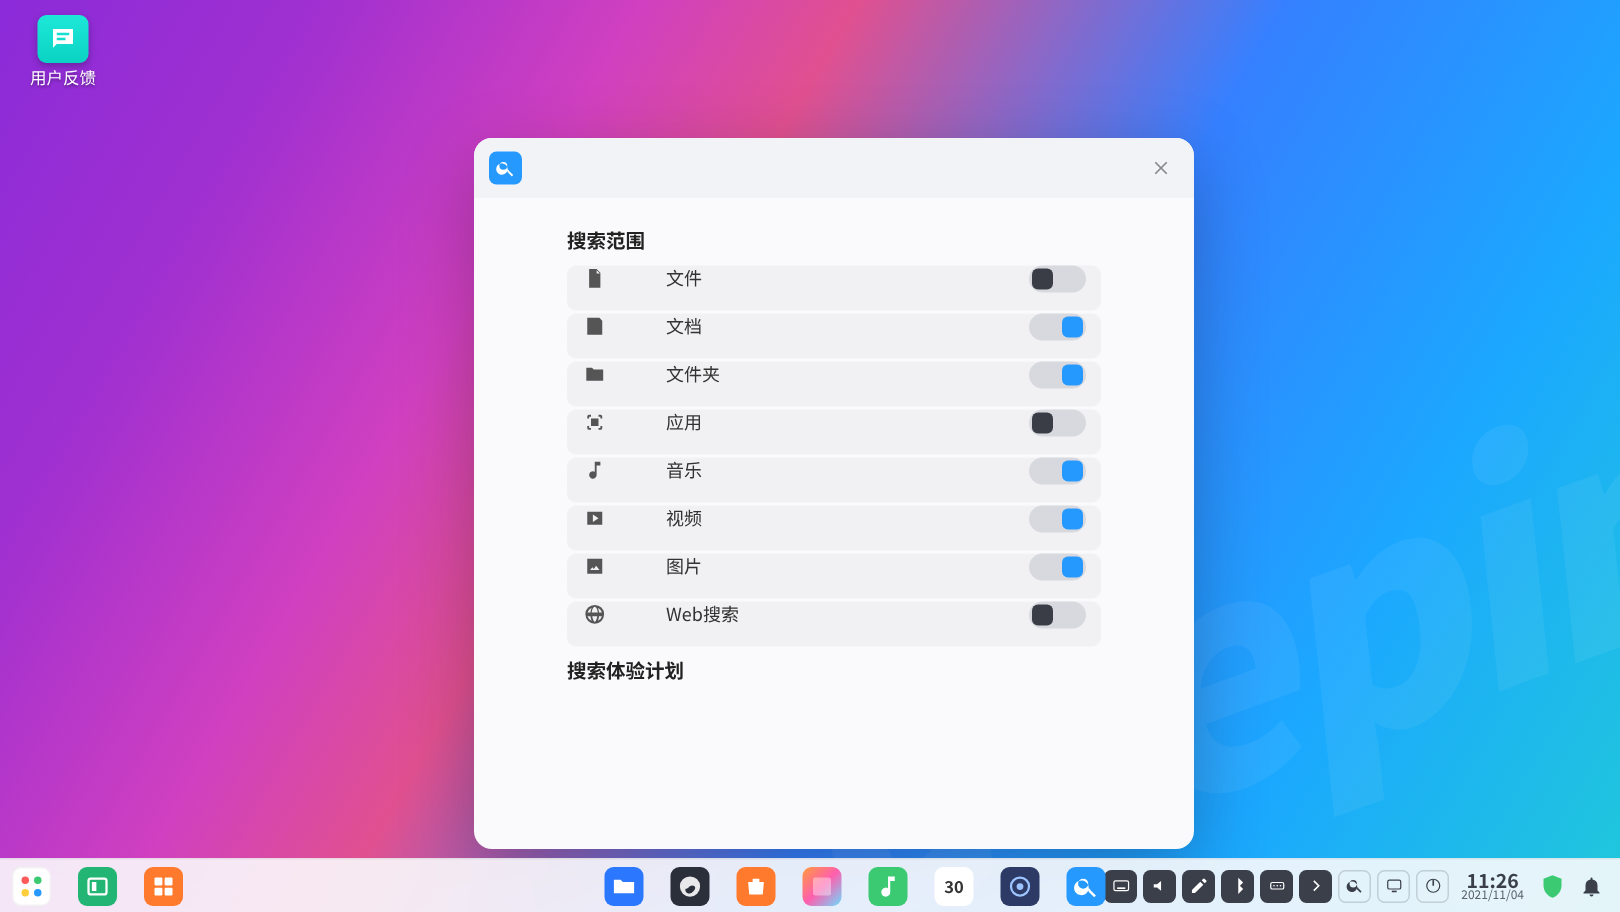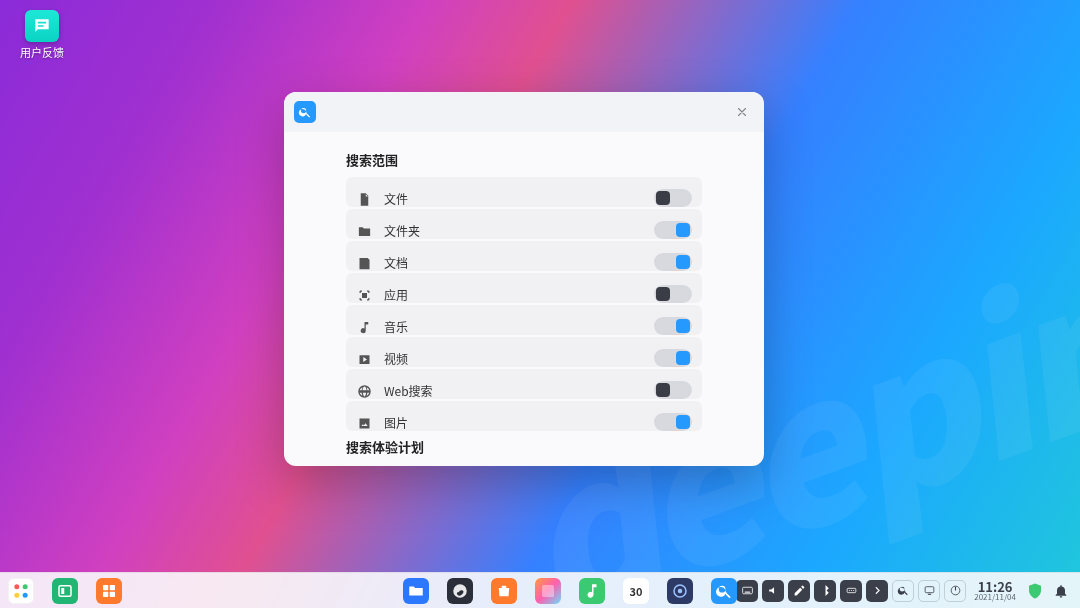--- a/index.html
+++ b/index.html
@@ -54,23 +54,23 @@
       font-size: 11px;
       text-align: right;
       text-shadow: 0 1px 2px rgba(0,0,0,.4);
       line-height: 1.25;
     }
 
     
     .panel {
       position: absolute;
       top: 92px;
-      left: 284px;
+      left: 316px;
       width: 480px;
-      height: 374px;
+      height: 474px;
       background: #fafafc;
       border-radius: 12px;
       box-shadow: 0 16px 48px rgba(0,0,0,0.25);
       display: flex;
       flex-direction: column;
       overflow: hidden;
     }
     .panel-header {
       height: 40px;
       display: flex;
@@ -100,26 +100,27 @@
     }
     .section-title {
       font-size: 13px;
       font-weight: 600;
       color: #222;
       margin-bottom: 8px;
       margin-top: 6px;
     }
     .item-row {
       display:flex;
-      align-items:flex-end;
+      align-items:flex-start;
       height: 30px;
       padding: 0 10px;
       border-radius: 6px;
       margin-bottom: 2px;
       background: rgba(0,0,0,0.035);
+      gap: 28px;
     }
     .item-row .row-ico {
       width:16px; height:16px;
       display:flex; align-items:center; justify-content:center;
       margin-right:12px;
       color:#555;
     }
     .item-row .row-ico svg{ width:15px; height:15px; fill:currentColor;}
     .item-row .row-label {
       flex:1;
@@ -248,40 +249,40 @@
             <path d="M6 2h8l4 4v16H6V2zm8 1.5V7h3.5L14 3.5z"></path>
           </svg>
         </span>
       <span class="row-label">文件</span>
       <div class="toggle"></div>
     </div>
 
     <div class="item-row">
       <span class="row-ico">
           <svg viewBox="0 0 24 24">
+            <path d="M4 3h13l3 3v15H4V3zm3 5h10v2H7V8zm0 4h10v2H7v-2zm0 4h7v2H7v-2z"></path>
+          </svg>
+        </span>
+      <span class="row-label">文档</span>
+      <div class="toggle on"></div>
+    </div>
+
+    <div class="item-row">
+      <span class="row-ico">
+          <svg viewBox="0 0 24 24">
             <path d="M3 5h6l2 2h10v12H3V5z"></path>
           </svg>
         </span>
       <span class="row-label">文件夹</span>
       <div class="toggle on"></div>
     </div>
 
     <div class="item-row">
       <span class="row-ico">
           <svg viewBox="0 0 24 24">
-            <path d="M4 3h13l3 3v15H4V3zm3 5h10v2H7V8zm0 4h10v2H7v-2zm0 4h7v2H7v-2z"></path>
-          </svg>
-        </span>
-      <span class="row-label">文档</span>
-      <div class="toggle on"></div>
-    </div>
-
-    <div class="item-row">
-      <span class="row-ico">
-          <svg viewBox="0 0 24 24">
             <path d="M4 8V6a2 2 0 0 1 2-2h2v2H6v2H4zm14-4h-2v2h2v2h2V6a2 2 0 0 0-2-2zM6 18v-2H4v2a2 2 0 0 0 2 2h2v-2H6zm12 0h-2v2h2a2 2 0 0 0 2-2v-2h-2v2zM8 8h8v8H8V8z"></path>
           </svg>
         </span>
       <span class="row-label">应用</span>
       <div class="toggle"></div>
     </div>
 
     <div class="item-row">
       <span class="row-ico">
           <svg viewBox="0 0 24 24">
@@ -298,35 +299,35 @@
             <path d="M4 5h16v14H4V5zm6 3v8l6-4-6-4z"></path>
           </svg>
         </span>
       <span class="row-label">视频</span>
       <div class="toggle on"></div>
     </div>
 
     <div class="item-row">
       <span class="row-ico">
           <svg viewBox="0 0 24 24">
+            <path d="M4 4h16v16H4V4zm3 12h10l-3.5-4.5L11 15l-1.5-2L7 16z"></path>
+          </svg>
+        </span>
+      <span class="row-label">图片</span>
+      <div class="toggle on"></div>
+    </div>
+
+    <div class="item-row">
+      <span class="row-ico">
+          <svg viewBox="0 0 24 24">
             <path d="M12 2a10 10 0 1 0 10 10A10 10 0 0 0 12 2zm0 2c1.4 0 2.7 2.3 3.3 6H8.7C9.3 6.3 10.6 4 12 4zM4.3 14h3.1c.2 2 .7 3.7 1.3 5A8.1 8.1 0 0 1 4.3 14zm3.1-4H4.3A8.1 8.1 0 0 1 8.7 5c-.6 1.3-1.1 3-1.3 5zm1.9 4h5.4c-.6 3.7-1.9 6-2.7 6s-2.1-2.3-2.7-6zm7.3 0h3.1a8.1 8.1 0 0 1-4.4 5c.6-1.3 1.1-3 1.3-5zm3.1-4h-3.1c-.2-2-.7-3.7-1.3-5a8.1 8.1 0 0 1 4.4 5z"></path>
           </svg>
         </span>
       <span class="row-label">Web搜索</span>
       <div class="toggle"></div>
-    </div>
-
-    <div class="item-row">
-      <span class="row-ico">
-          <svg viewBox="0 0 24 24">
-            <path d="M4 4h16v16H4V4zm3 12h10l-3.5-4.5L11 15l-1.5-2L7 16z"></path>
-          </svg>
-        </span>
-      <span class="row-label">图片</span>
-      <div class="toggle on"></div>
     </div>
 
     <div class="section-title">搜索体验计划</div>
   </div>
 </div>
 
 <div class="dock">
   <div class="dock-left">
     <div class="dock-item dock-launcher">
       <svg viewBox="0 0 24 24">

